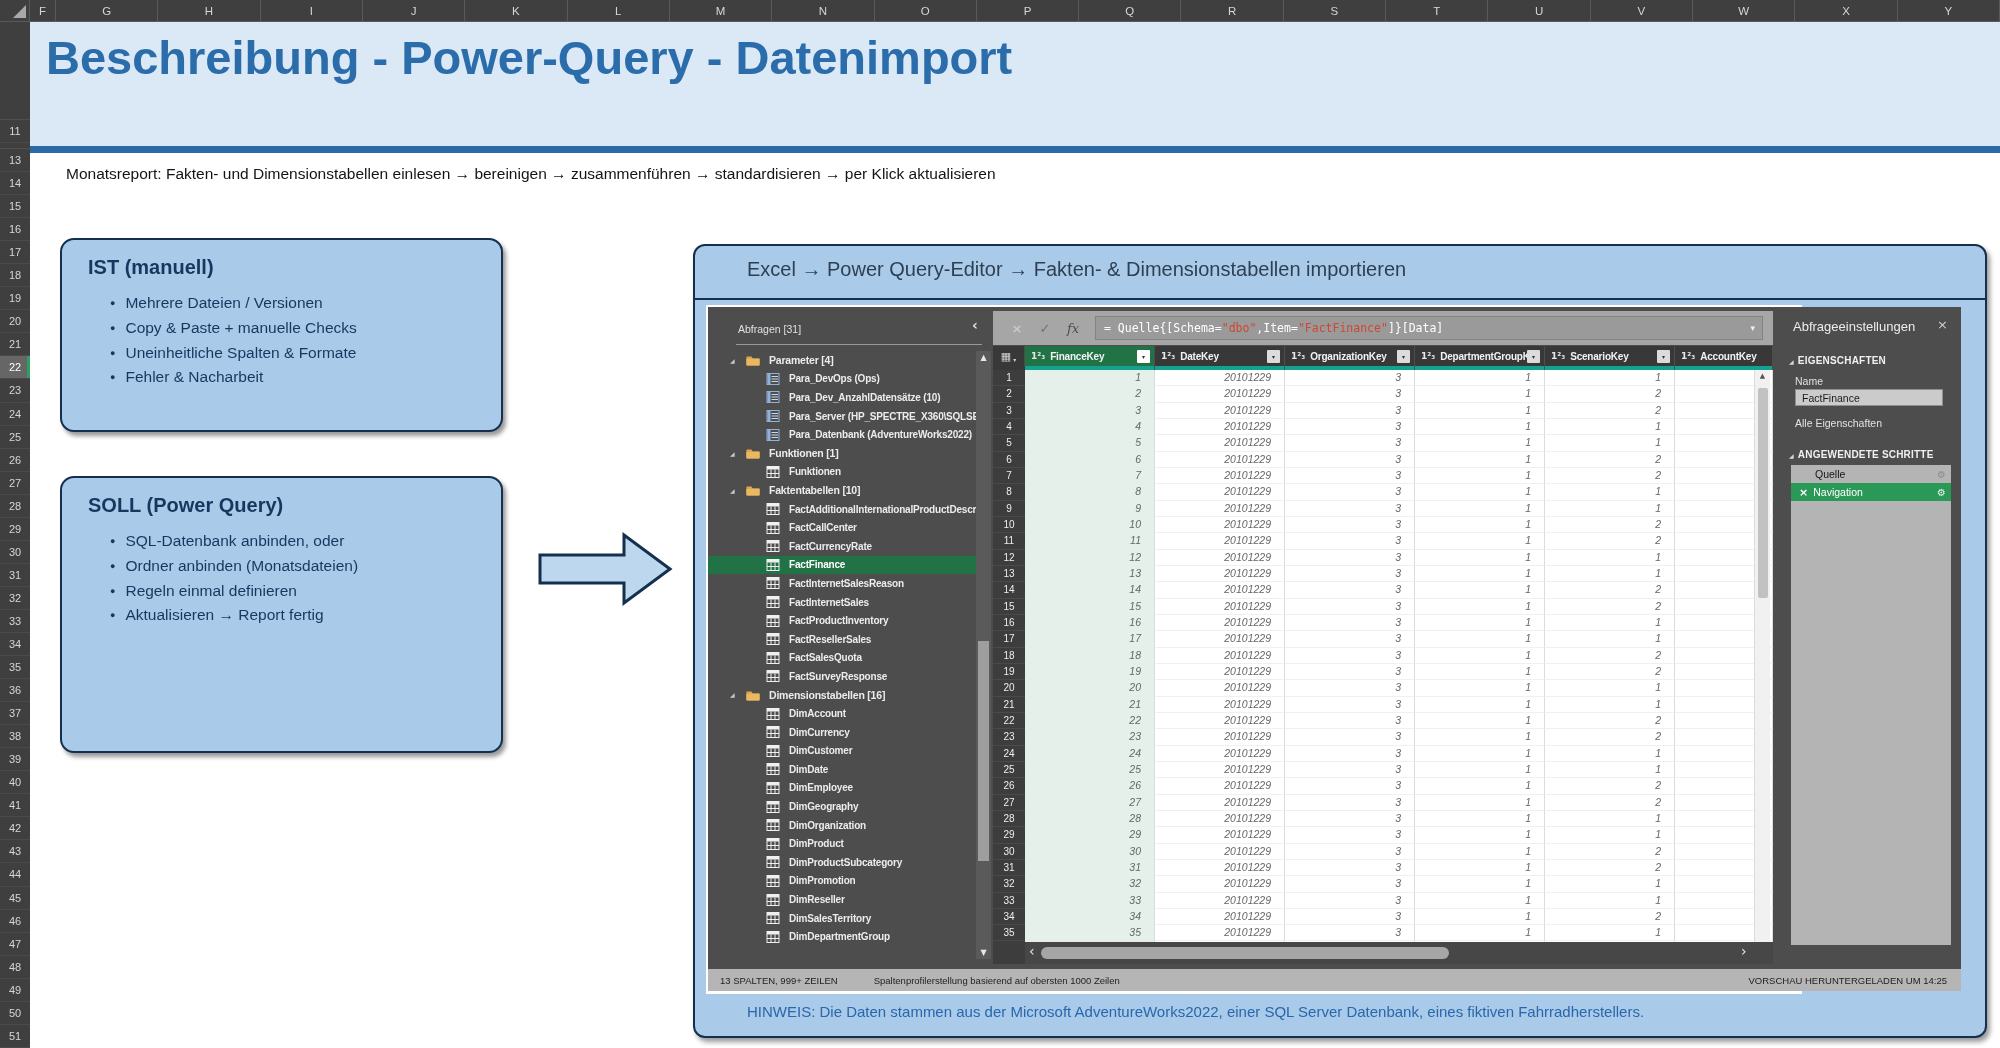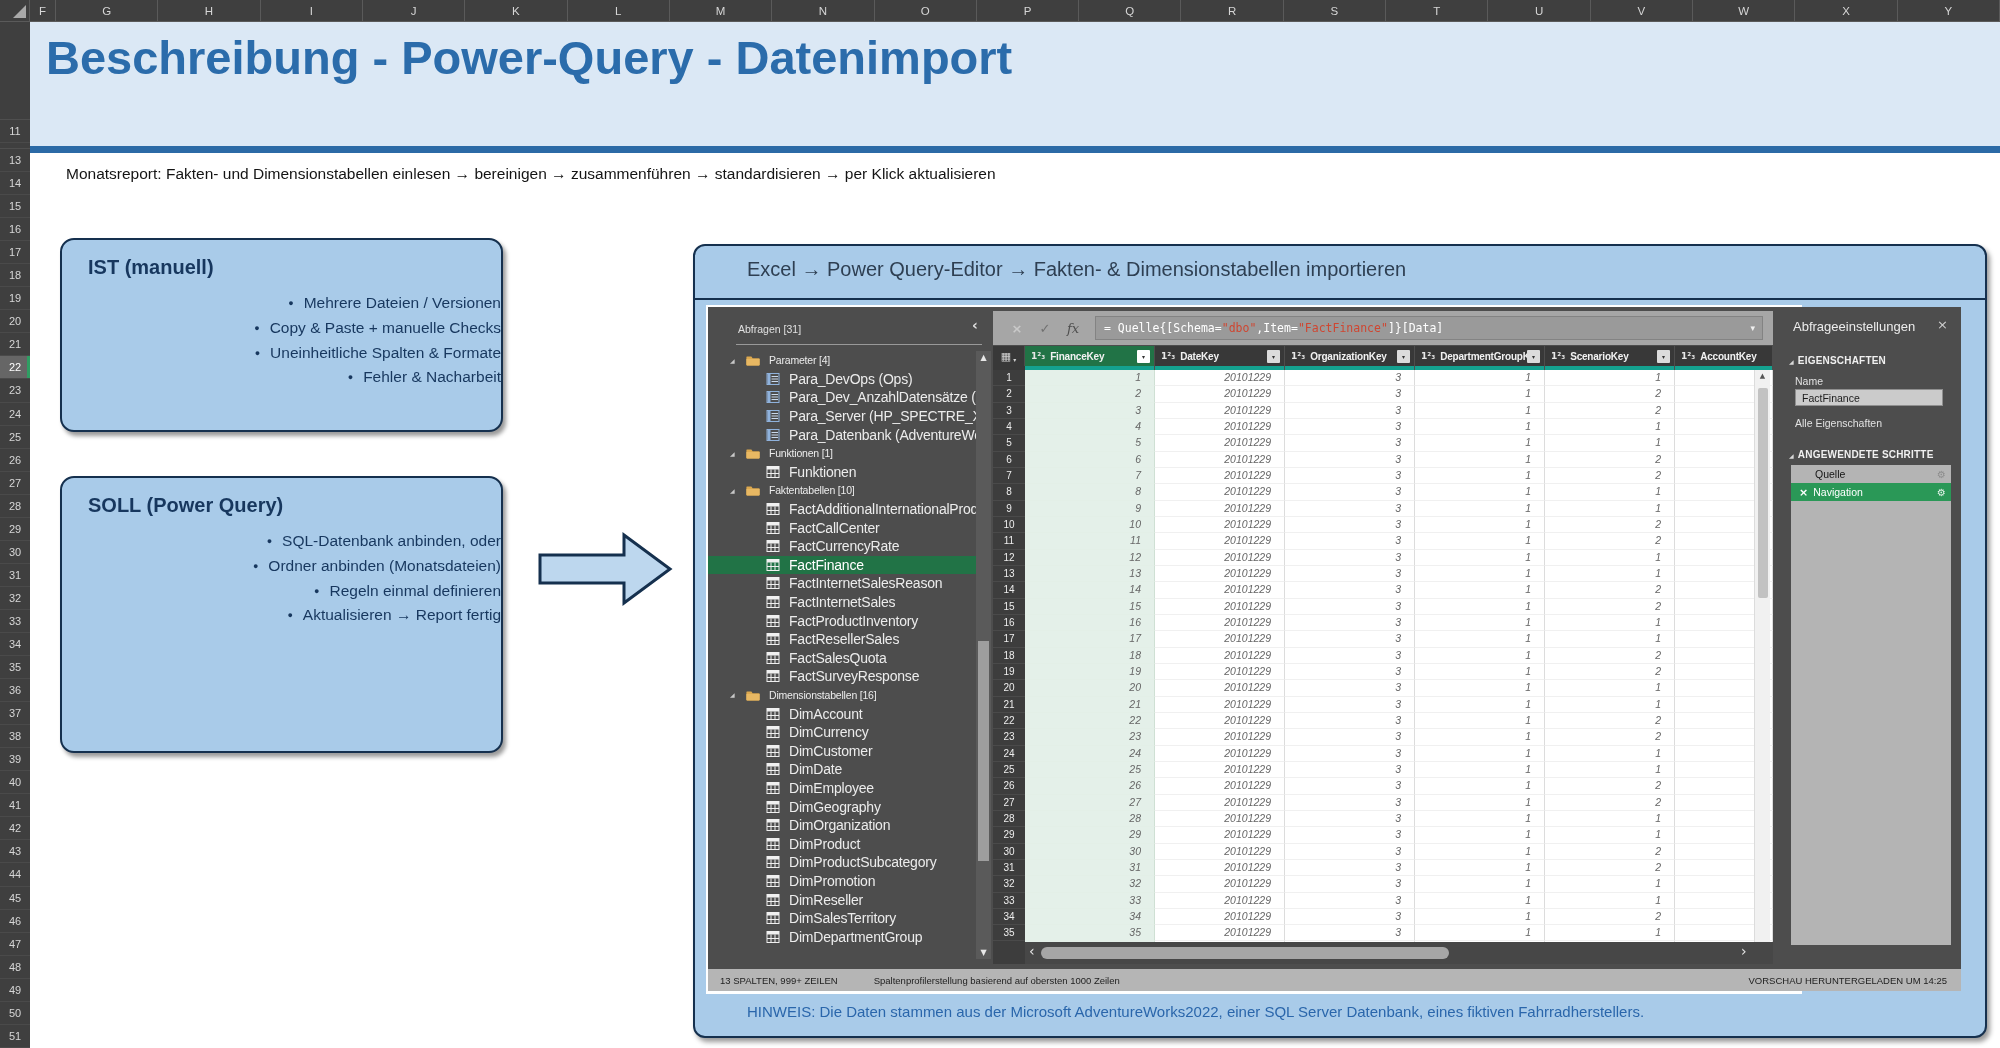--- a/index.html
+++ b/index.html
@@ -29,21 +29,21 @@
   
   .title-band{position:absolute;left:30px;top:22px;width:1970px;height:124px;background:#dbe8f5;}
   .title-text{position:absolute;left:16px;top:8px;font-size:47px;font-weight:bold;color:#2b6cab;}
   .title-stripe{position:absolute;left:30px;top:146px;width:1970px;height:7px;background:#2b6aa6;}
   .subtitle{position:absolute;left:66px;top:165px;font-size:15.5px;color:#141414;}
 
   
   .infobox{position:absolute;left:60px;width:443px;background:#a9cbe9;border:2.5px solid #15304e;
            border-radius:14px;box-shadow:3px 4px 4px rgba(0,0,0,.4);box-sizing:border-box;}
   .infobox h3{margin:16px 0 0 26px;font-size:20px;color:#17375e;}
-  .infobox ul{list-style:none;margin:12px 0 0 0;padding:0 0 0 40px;text-align:right;}
+  .infobox ul{list-style:none;margin:12px 0 0 8px;padding:0 0 0 40px;}
   .infobox li{font-size:15.5px;color:#17375e;line-height:24.8px;white-space:nowrap;}
   .infobox li::before{content:"●";font-size:9px;margin-right:10px;vertical-align:2px;}
   #ist-box{top:238px;height:194px;}
   #soll-box{top:476px;height:277px;}
   .big-arrow{position:absolute;left:538px;top:531px;}
 
   
   .pqbox{position:absolute;left:693px;top:244px;width:1294px;height:794px;background:#a9cbe9;
          border:2.5px solid #15304e;border-radius:12px;box-shadow:3px 4px 5px rgba(0,0,0,.4);
          box-sizing:border-box;}
@@ -52,27 +52,27 @@
   .pqwrap{position:absolute;left:11px;top:59px;width:1096px;height:689px;background:#fff;}
   .pqshot{position:absolute;left:2px;top:2px;width:1253px;height:684px;background:#4d4d4d;
           color:#e6e6e6;overflow:hidden;}
   .pq-note{position:absolute;left:52px;top:757px;font-size:15px;color:#2a66ab;}
 
   
   .qpanel{position:absolute;left:0;top:0;width:285px;height:662px;}
   .q-title{position:absolute;left:30px;top:16px;font-size:10.5px;color:#e0e0e0;}
   .q-underline{position:absolute;left:28px;top:37px;width:246px;height:1px;background:#999;}
   .q-collapse{position:absolute;left:264px;top:10px;font-size:14px;font-weight:bold;color:#e0e0e0;}
-  .qtree{position:absolute;left:0;top:44px;width:268px;height:600px;overflow:hidden;}
+  .qtree{position:absolute;left:0;top:44px;width:268px;height:600px;overflow:hidden;font-weight:bold;}
   .t-row{height:18.6px;display:flex;align-items:center;white-space:nowrap;overflow:hidden;box-sizing:border-box;}
   .t-row.folder{padding-left:22px;}
   .t-row.folder .exp{width:10px;font-size:6px;color:#c8c8c8;margin-right:6px;}
   .t-row.item{padding-left:58px;}
   .t-row .ticon{width:14px;height:12px;margin-right:9px;flex:0 0 14px;}
-  .t-row .tlabel{font-size:14px;color:#ececec;letter-spacing:-0.2px;}
+  .t-row .tlabel{font-size:10px;color:#ececec;letter-spacing:-0.2px;}
   .t-row.folder .tlabel{font-size:10.5px;}
   .t-row.sel{background:#217346;}
   .t-row.sel .tlabel{color:#fff;}
   .qscroll{position:absolute;left:268px;top:44px;width:15px;height:608px;background:#5a5a5a;}
   .qscroll .up{position:absolute;top:2px;left:0;width:15px;text-align:center;font-size:8px;color:#e8e8e8;}
   .qscroll .dn{position:absolute;bottom:2px;left:0;width:15px;text-align:center;font-size:8px;color:#e8e8e8;}
   .qscroll .thumb{position:absolute;left:2px;width:11px;top:290px;height:220px;background:#9e9e9e;}
 
   
   .pqmain{position:absolute;left:285px;top:0;width:780px;height:662px;}

